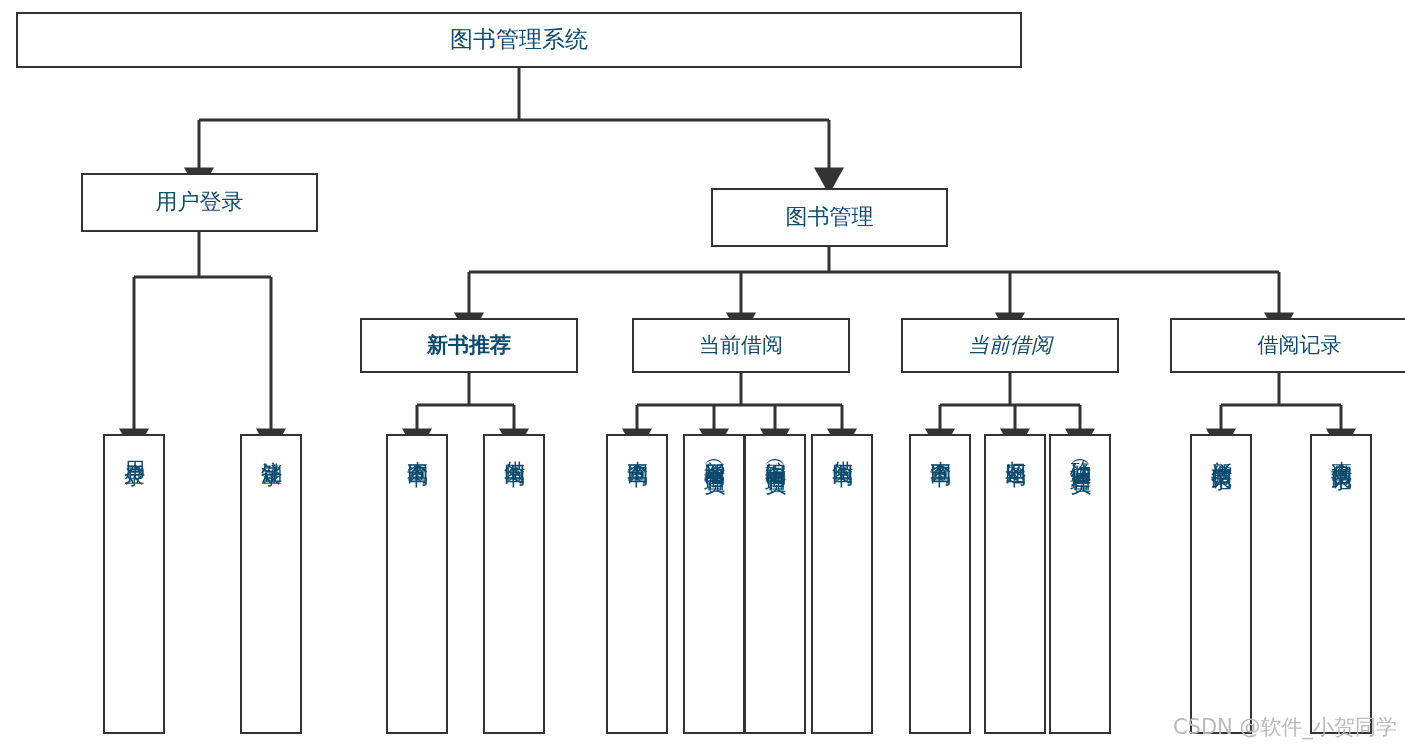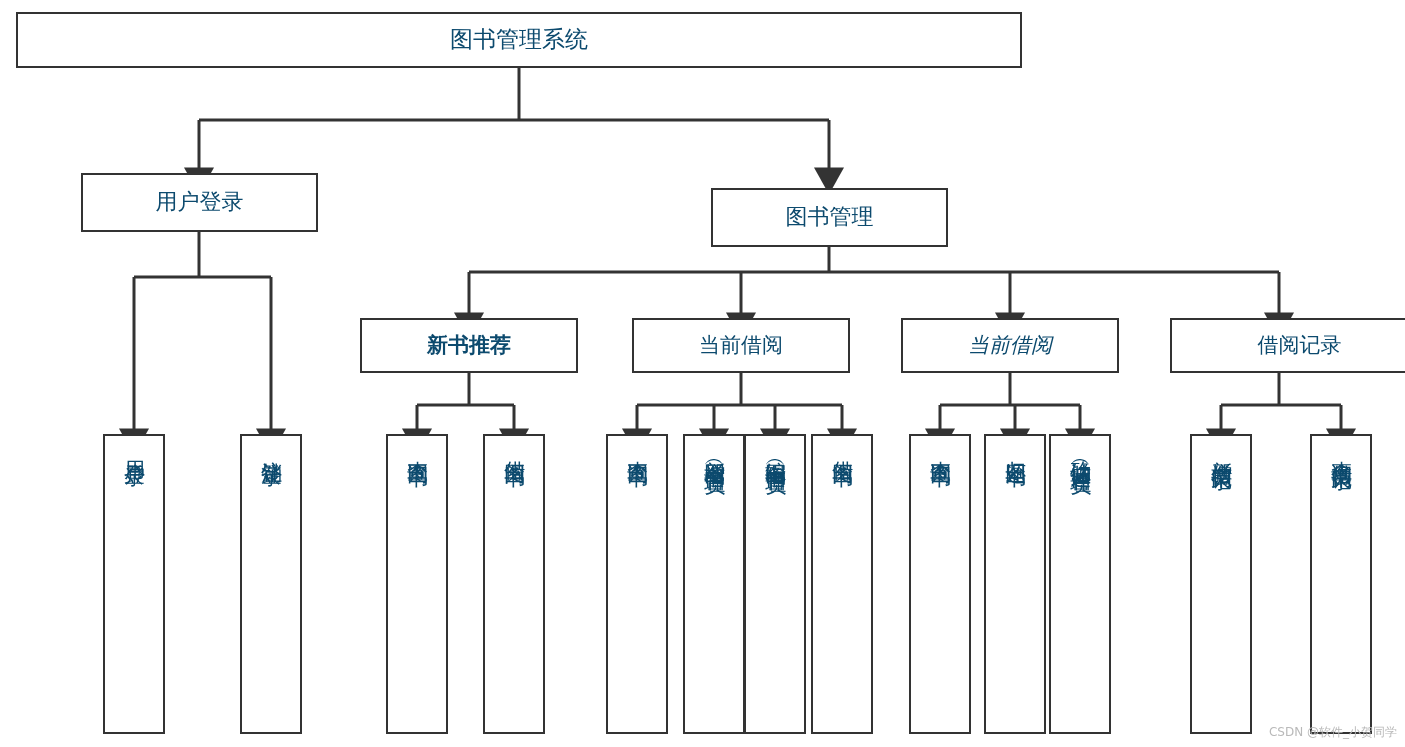--- a/index.html
+++ b/index.html
@@ -59,21 +59,21 @@
     font-size: 21px;
     writing-mode: vertical-rl;
     text-orientation: upright;
     letter-spacing: 2px;
     white-space: nowrap;
   }
   #watermark {
     position: absolute;
     right: 8px;
     bottom: 6px;
-    font-size: 12px;
+    font-size: 21px;
     color: #b9b9b9;
     z-index: 5;
     white-space: nowrap;
   }
 </style>
 </head>
 <body>
 
 <div id="diagram-root">
 

